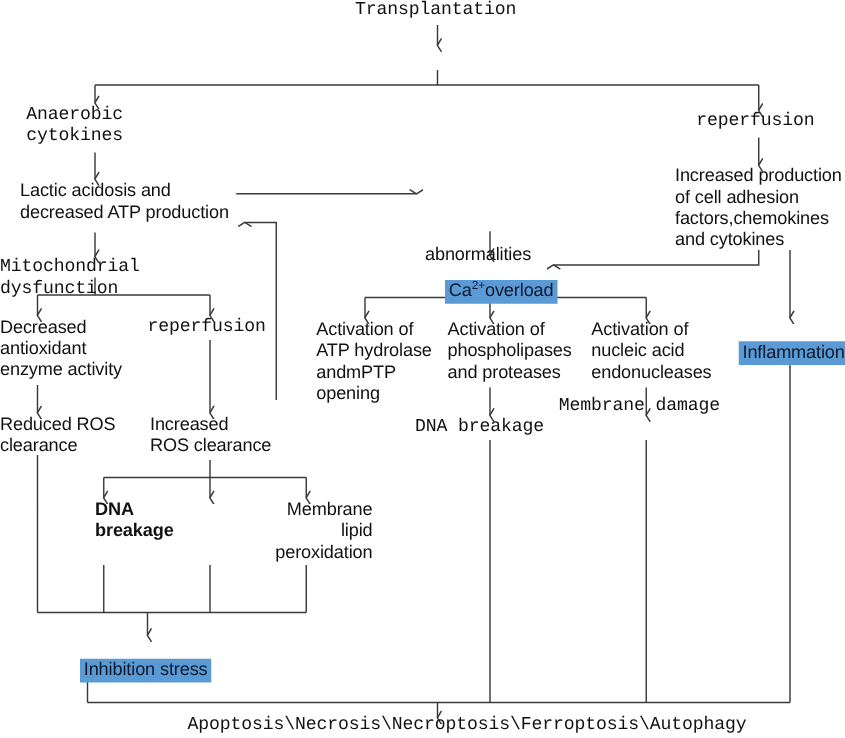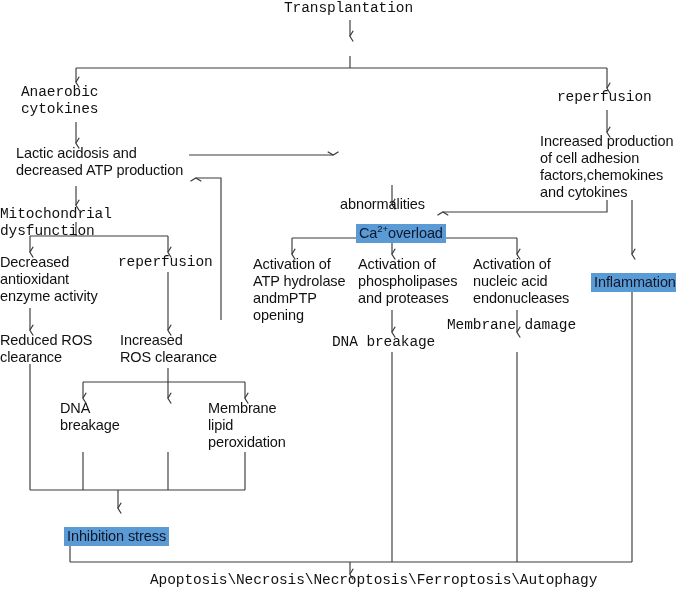--- a/index.html
+++ b/index.html
@@ -177,25 +177,25 @@
   <div class="node l" style="left:0px;top:332px;width:110px;">Reduced ROS
 clearance</div>
 
   <div class="node l" style="left:120px;top:332px;width:120px;">Increased
 ROS clearance</div>
 
   <div class="node c" style="left:332px;top:334px;width:122px;">DNA breakage</div>
 
   <div class="node c" style="left:447px;top:317px;width:142px;">Membrane damage</div>
 
-  <div class="node l" style="left:60px;top:400px;width:72px;">DNA
+  <div class="node l" style="left:76px;top:400px;width:72px;font-weight:bold;">DNA
 breakage</div>
 
 
-  <div class="node l" style="left:208px;top:400px;width:90px;">Membrane
+  <div class="node l" style="left:208px;top:400px;width:90px;text-align:right;">Membrane
 lipid
 peroxidation</div>
 
   <div class="node l" style="left:64px;top:510px;width:130px;">
     <span class="hl">Inhibition stress</span>
   </div>
 
   <div class="node c" style="left:150px;top:572px;width:400px;">Apoptosis\Necrosis\Necroptosis\Ferroptosis\Autophagy</div>
 
 </div>

